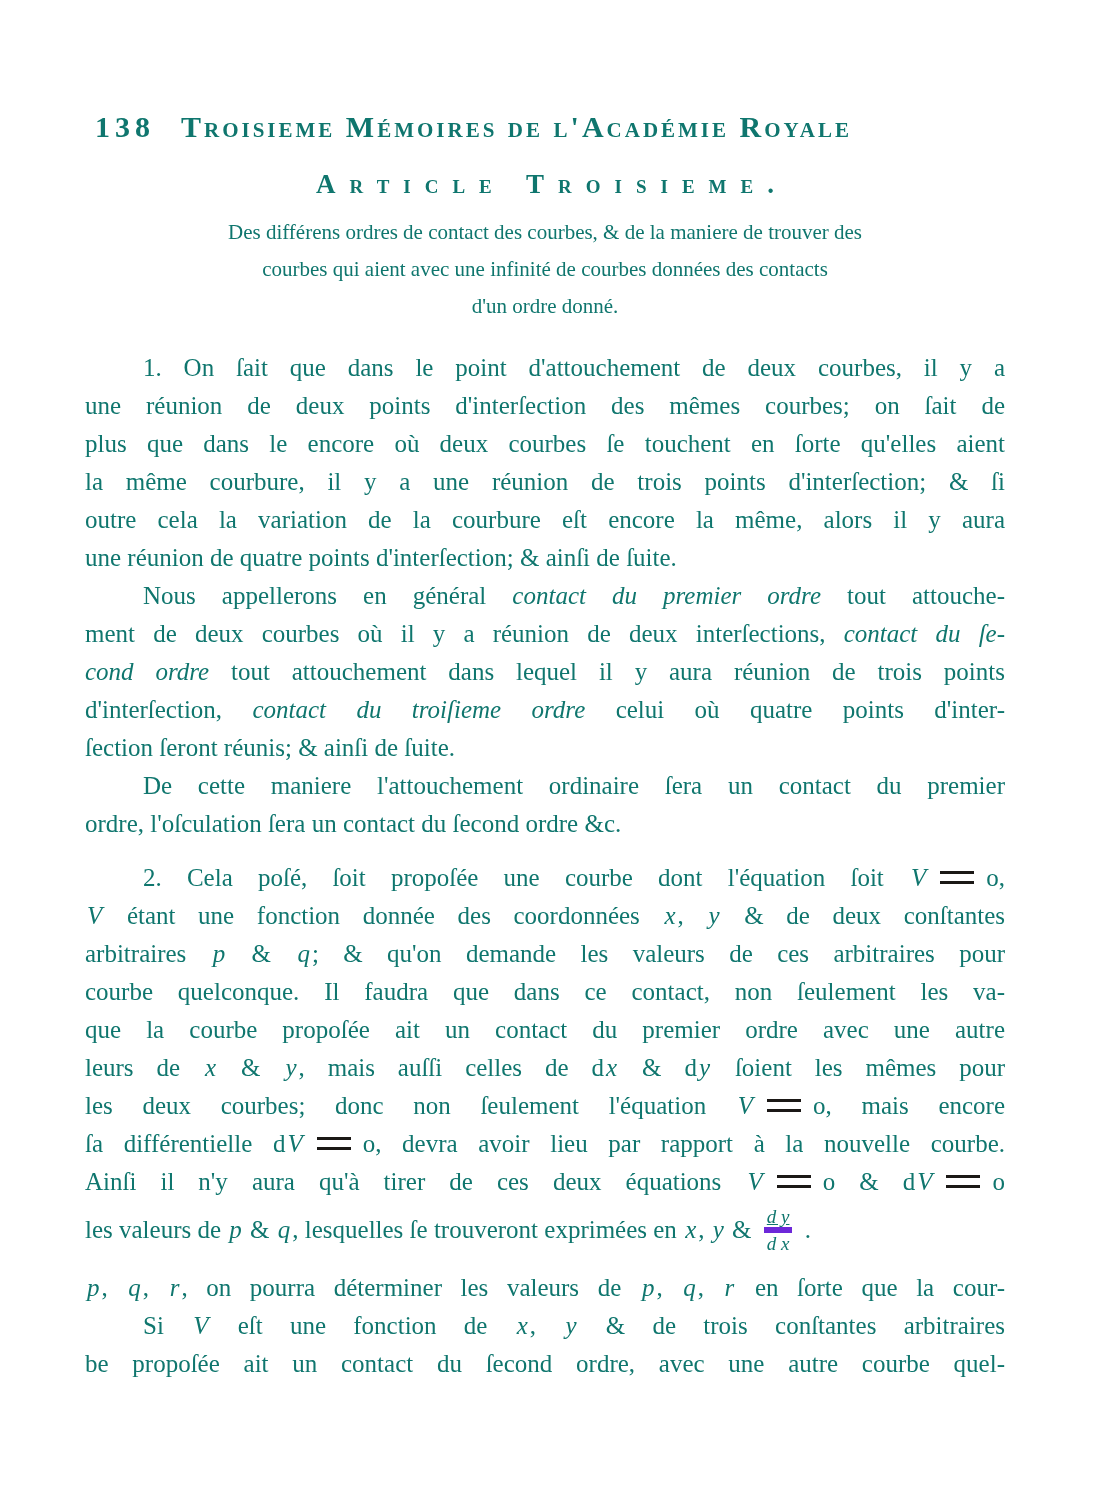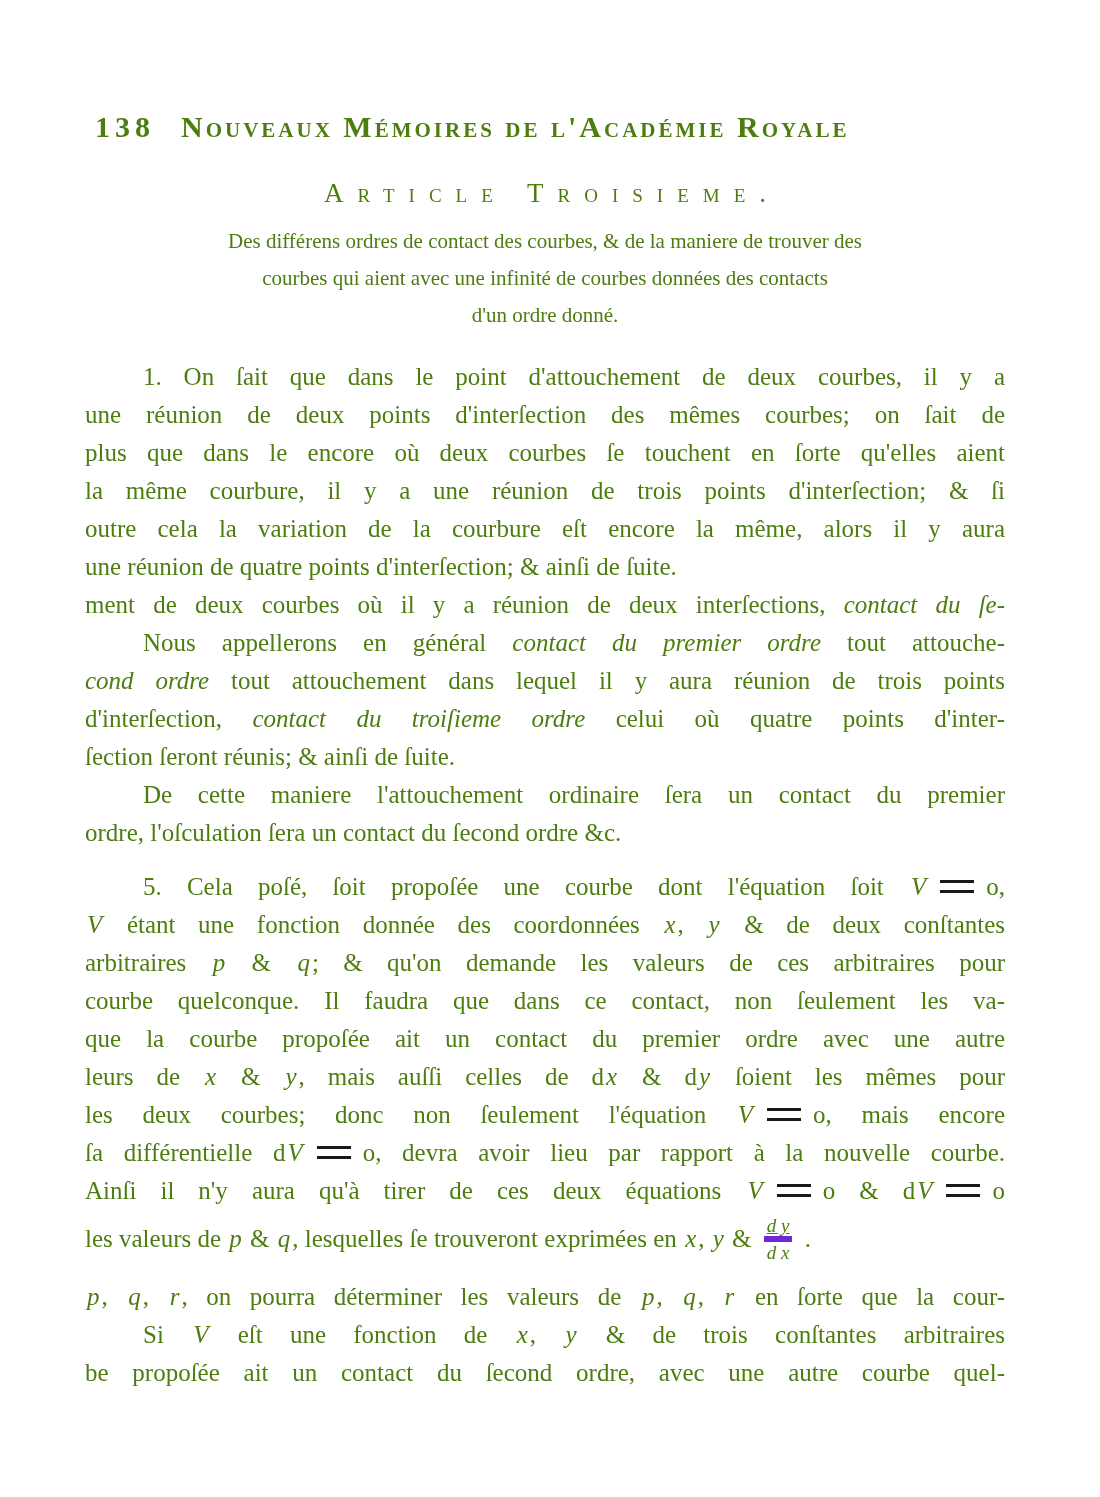--- a/index.html
+++ b/index.html
@@ -1,44 +1,44 @@
 <!DOCTYPE html>
 <html><head>
 <meta charset="utf-8">
 <style>
   html, body { margin: 0; padding: 0; background: #ffffff; }
   .page {
     position: relative;
     width: 1080px;
     height: 1497px;
     background: #ffffff;
-    color: #4d7c0f;
+    color: #0f766e;
     font-family: "Liberation Serif", "DejaVu Serif", serif;
     overflow: hidden;
   }
   .text-col { margin-left: 85px; width: 920px; }
 
   
   .running-head {
     padding-top: 110px;
     margin-left: 10px;
     display: flex;
     align-items: baseline;
     font-weight: bold;
     font-size: 30px;
   }
   .page-num { letter-spacing: 5px; margin-right: 26px; }
   .running-title { font-variant: small-caps; letter-spacing: 3px; }
 
   
   .article-heading {
-    margin-top: 34px;
+    margin-top: 25px;
     text-align: center;
     font-variant: small-caps;
-    font-weight: normal;
+    font-weight: bold;
     font-size: 27px;
     letter-spacing: 14px;
     text-indent: 14px;
   }
 
   
   .section-title {
     margin-top: 14px;
     font-size: 21px;
     line-height: 37px;
@@ -87,53 +87,53 @@
   .frac .den { display: block; border-top: 6px solid #6d28d9; padding: 0 3px; }
 </style>
 </head>
 <body>
 
 <div class="page">
   <div class="text-col">
 
     <div class="running-head">
       <span class="page-num">138</span>
-      <span class="running-title">Nouveaux Mémoires de l'Académie Royale</span>
+      <span class="running-title">Troisieme Mémoires de l'Académie Royale</span>
     </div>
 
     <div class="article-heading">Article Troisieme.</div>
 
     <div class="section-title">
       <div>Des différens ordres de contact des courbes, &amp; de la maniere de trouver des</div>
       <div>courbes qui aient avec une infinité de courbes données des contacts</div>
       <div>d'un ordre donné.</div>
     </div>
 
     <div class="body-text">
       <div class="para">
           <div class="line indent"><span>1.  On ſait que dans le point d'attouchement de deux courbes, il y a</span></div>
           <div class="line"><span>une réunion de deux points d'interſection des mêmes courbes; on ſait de</span></div>
           <div class="line"><span>plus que dans le encore où deux courbes ſe touchent en ſorte qu'elles aient</span></div>
           <div class="line"><span>la même courbure, il y a une réunion de trois points d'interſection; &amp; ſi</span></div>
           <div class="line"><span>outre cela la variation de la courbure eſt encore la même, alors il y aura</span></div>
           <div class="line last"><span>une réunion de quatre points d'interſection; &amp; ainſi de ſuite.</span></div>
         </div>
       <div class="para">
+          <div class="line indent"><span>Nous appellerons en général </span><span class="i">contact du premier ordre</span><span> tout attouche-</span></div>
           <div class="line"><span>ment de deux courbes où il y a réunion de deux interſections, </span><span class="i">contact du ſe-</span></div>
-          <div class="line indent"><span>Nous appellerons en général </span><span class="i">contact du premier ordre</span><span> tout attouche-</span></div>
           <div class="line"><span class="i">cond ordre</span><span> tout attouchement dans lequel il y aura réunion de trois points</span></div>
           <div class="line"><span>d'interſection, </span><span class="i">contact du troiſieme ordre</span><span> celui où quatre points d'inter-</span></div>
           <div class="line last"><span>ſection ſeront réunis; &amp; ainſi de ſuite.</span></div>
         </div>
       <div class="para">
           <div class="line indent"><span>De cette maniere l'attouchement ordinaire ſera un contact du premier</span></div>
           <div class="line last"><span>ordre, l'oſculation ſera un contact du ſecond ordre &amp;c.</span></div>
         </div>
       <div class="para para-sep">
-          <div class="line indent"><span>5.  Cela poſé, ſoit propoſée une courbe dont l'équation ſoit </span><span class="v">V</span><span class="eq" aria-label="="></span><span>o,</span></div>
+          <div class="line indent"><span>2.  Cela poſé, ſoit propoſée une courbe dont l'équation ſoit </span><span class="v">V</span><span class="eq" aria-label="="></span><span>o,</span></div>
           <div class="line"><span class="v">V</span><span> étant une fonction donnée des coordonnées </span><span class="v">x</span><span>, </span><span class="v">y</span><span> &amp; de deux conſtantes</span></div>
           <div class="line"><span>arbitraires </span><span class="v">p</span><span> &amp; </span><span class="v">q</span><span>; &amp; qu'on demande les valeurs de ces arbitraires pour</span></div>
           <div class="line"><span>courbe quelconque.  Il faudra que dans ce contact, non ſeulement les va-</span></div>
           <div class="line"><span>que la courbe propoſée ait un contact du premier ordre avec une autre</span></div>
           <div class="line"><span>leurs de </span><span class="v">x</span><span> &amp; </span><span class="v">y</span><span>, mais auſſi celles de d</span><span class="v">x</span><span> &amp; d</span><span class="v">y</span><span> ſoient les mêmes pour</span></div>
           <div class="line"><span>les deux courbes; donc non ſeulement l'équation </span><span class="v">V</span><span class="eq" aria-label="="></span><span>o, mais encore</span></div>
           <div class="line"><span>ſa différentielle d</span><span class="v">V</span><span class="eq" aria-label="="></span><span>o, devra avoir lieu par rapport à la nouvelle courbe.</span></div>
           <div class="line"><span>Ainſi il n'y aura qu'à tirer de ces deux équations </span><span class="v">V</span><span class="eq" aria-label="="></span><span>o &amp; d</span><span class="v">V</span><span class="eq" aria-label="="></span><span>o</span></div>
           <div class="line last tall"><span>les valeurs de </span><span class="v">p</span><span> &amp; </span><span class="v">q</span><span>, lesquelles ſe trouveront exprimées en </span><span class="v">x</span><span>, </span><span class="v">y</span><span> &amp; </span><span class="frac">
               <span class="num">d y</span>

